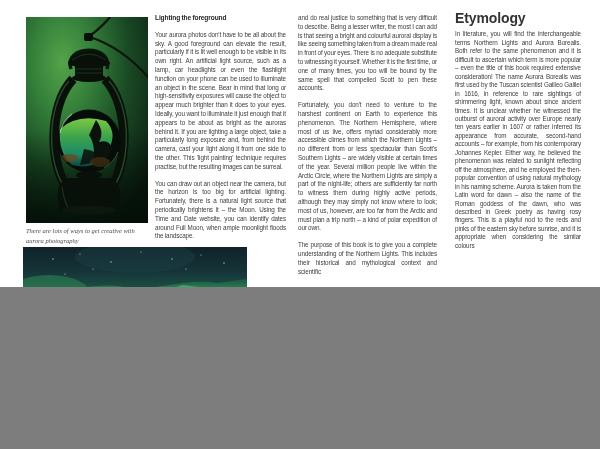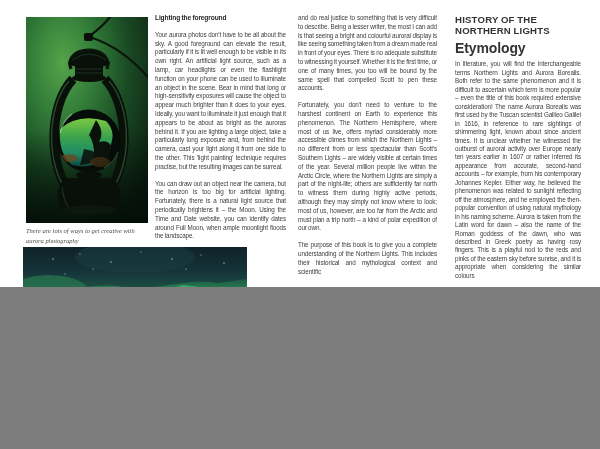--- a/index.html
+++ b/index.html
@@ -137,21 +137,19 @@
     <p>You can draw out an object near the camera, but the horizon is too big for artificial lighting. Fortunately, there is a natural light source that periodically brightens it – the Moon. Using the Time and Date website, you can identify dates around Full Moon, when ample moonlight floods the landscape.</p>
   </div>
 
   <div class="textcol col2">
     <p>and do real justice to something that is very difficult to describe. Being a lesser writer, the most I can add is that seeing a bright and colourful auroral display is like seeing something taken from a dream made real in front of your eyes. There is no adequate substitute to witnessing it yourself. Whether it is the first time, or one of many times, you too will be bound by the same spell that compelled Scott to pen these accounts.</p>
     <p>Fortunately, you don't need to venture to the harshest continent on Earth to experience this phenomenon. The Northern Hemisphere, where most of us live, offers myriad considerably more accessible climes from which the Northern Lights – no different from or less spectacular than Scott's Southern Lights – are widely visible at certain times of the year. Several million people live within the Arctic Circle, where the Northern Lights are simply a part of the night-life; others are sufficiently far north to witness them during highly active periods, although they may simply not know where to look; most of us, however, are too far from the Arctic and must plan a trip north – a kind of polar expedition of our own.</p>
     <p>The purpose of this book is to give you a complete understanding of the Northern Lights. This includes their historical and mythological context and scientific</p>
   </div>
 
   <div class="textcol col3">
-    <p class="chapter-heading">HISTORY OF THE
-NORTHERN LIGHTS</p>
     <p class="sub-heading">Etymology</p>
     <p>In literature, you will find the interchangeable terms Northern Lights and Aurora Borealis. Both refer to the same phenomenon and it is difficult to ascertain which term is more popular – even the title of this book required extensive consideration! The name Aurora Borealis was first used by the Tuscan scientist Galileo Galilei in 1616, in reference to rare sightings of shimmering light, known about since ancient times. It is unclear whether he witnessed the outburst of auroral activity over Europe nearly ten years earlier in 1607 or rather inferred its appearance from accurate, second-hand accounts – for example, from his contemporary Johannes Kepler. Either way, he believed the phenomenon was related to sunlight reflecting off the atmosphere, and he employed the then-popular convention of using natural mythology in his naming scheme. Aurora is taken from the Latin word for dawn – also the name of the Roman goddess of the dawn, who was described in Greek poetry as having rosy fingers. This is a playful nod to the reds and pinks of the eastern sky before sunrise, and it is appropriate when considering the similar colours</p>
   </div>
 
   <div class="overlay" style="background: rgb(125, 125, 125);"></div>
 
 </div>
 
 </body></html>

